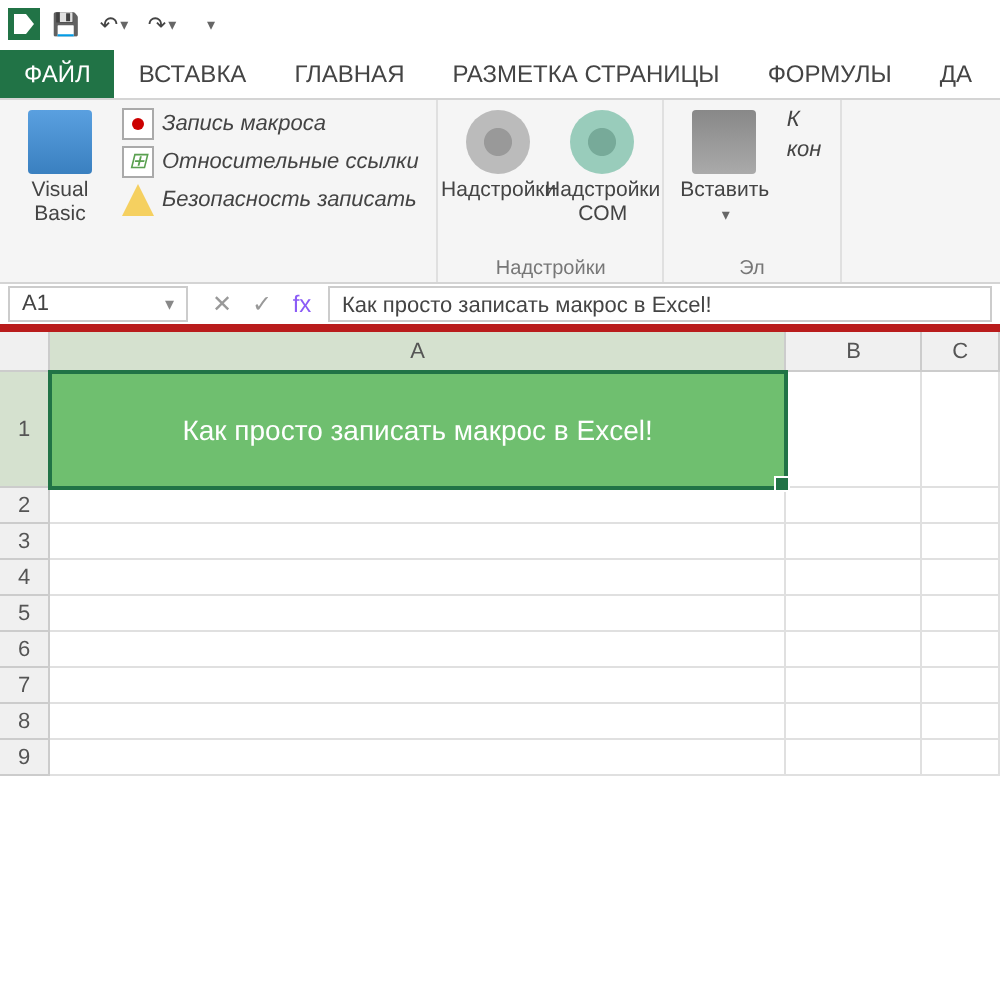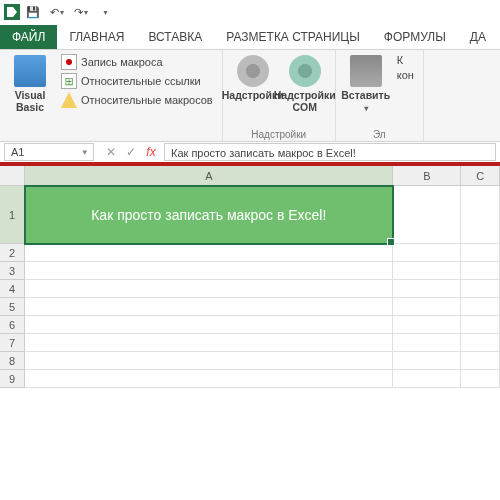--- a/index.html
+++ b/index.html
@@ -8,32 +8,32 @@
 .titlebar .logo { width: 16px; height: 16px; background: #217346; position: relative; }
 .titlebar .logo::after { content: ""; position: absolute; inset: 3px; background: #fff; clip-path: polygon(0 0, 60% 0, 100% 50%, 60% 100%, 0 100%); }
 .qat-btn { width: 22px; height: 22px; display: flex; align-items: center; justify-content: center; cursor: pointer; }
 .tabs { display: flex; align-items: flex-end; height: 26px; background: #fff; border-bottom: 1px solid #d4d4d4; }
 .tab { padding: 5px 12px; font-size: 12px; color: #444; cursor: pointer; }
 .tab.file { background: #217346; color: #fff; }
 .ribbon { display: flex; background: #f5f5f5; border-bottom: 1px solid #d4d4d4; min-height: 92px; }
 .group { border-right: 1px solid #e0e0e0; padding: 3px 6px 1px 6px; display: flex; flex-direction: column; justify-content: space-between; }
 .group-content { display: flex; gap: 4px; align-items: flex-start; }
 .group-label { text-align: center; font-size: 10px; color: #777; margin-top: 2px; }
-.big-btn { display: flex; flex-direction: column; align-items: center; width: 48px; cursor: pointer; padding: 2px; font-weight: bold; }
+.big-btn { display: flex; flex-direction: column; align-items: center; width: 48px; cursor: pointer; padding: 2px; }
 .big-btn .icon { width: 32px; height: 32px; margin-bottom: 2px; }
 .big-btn .lbl { font-size: 10.5px; text-align: center; line-height: 1.15; }
 .small-btns { display: flex; flex-direction: column; gap: 1px; }
-.small-btn { display: flex; align-items: center; gap: 4px; padding: 1px 3px; cursor: pointer; font-size: 11px; white-space: nowrap; }
+.small-btn { display: flex; align-items: center; gap: 4px; padding: 1px 3px; cursor: pointer; font-size: 11px; white-space: nowrap; font-style: italic; }
 .small-btn .ic { width: 16px; height: 16px; flex-shrink: 0; }
 .formula-row { display: flex; align-items: center; border-bottom: 4px solid #b91c1c; height: 24px; background: #fff; }
 .namebox { width: 90px; border: 1px solid #ccc; margin: 2px 4px; padding: 2px 6px; font-size: 11px; background: #fff; display: flex; align-items: center; justify-content: space-between; }
 .namebox .dd { color: #888; font-size: 9px; }
 .fx-btns { display: flex; align-items: center; gap: 2px; padding: 0 4px; color: #999; }
 .fx-btns span { width: 18px; text-align: center; cursor: pointer; font-size: 12px; }
-.fx-btns .fx { font-style: italic; color: #ef4444; }
+.fx-btns .fx { color: #8b5cf6; }
 .formula-input { flex: 1; border: 1px solid #ccc; margin: 2px 4px 2px 0; padding: 2px 6px; font-size: 11px; background: #fff; height: 18px; line-height: 14px; }
 .sheet { position: relative; }
 .col-headers { display: flex; height: 20px; }
 .corner { width: 26px; background: #f0f0f0; border-right: 1px solid #ccc; border-bottom: 1px solid #ccc; }
 .col-h { background: #f0f0f0; border-right: 1px solid #ccc; border-bottom: 1px solid #ccc; text-align: center; font-size: 11px; line-height: 20px; color: #555; }
 .col-h.sel { background: #d5e1cf; }
 .rows { }
 .row { display: flex; height: 18px; }
 .row.tall { height: 58px; }
 .row-h { width: 26px; background: #f0f0f0; border-right: 1px solid #ccc; border-bottom: 1px solid #ccc; text-align: center; font-size: 11px; color: #555; display: flex; align-items: center; justify-content: center; }
@@ -69,22 +69,22 @@
       <span>↷</span>
       <span class="dd-arrow">▾</span>
     </div>
   <div class="qat-btn">
       <span class="dd-arrow">▾</span>
     </div>
 </div>
 
 <div class="tabs">
   <div class="tab file">ФАЙЛ</div>
+  <div class="tab">ВСТАВКА</div>
   <div class="tab">ГЛАВНАЯ</div>
-  <div class="tab">ВСТАВКА</div>
   <div class="tab">РАЗМЕТКА СТРАНИЦЫ</div>
   <div class="tab">ФОРМУЛЫ</div>
   <div class="tab">ДА</div>
 </div>
 
 <div class="ribbon">
   <div class="group">
     <div class="group-content">
       <div class="big-btn">
         <div class="icon ic-vb"></div>
@@ -94,21 +94,21 @@
         <div class="small-btn">
           <div class="ic ic-rec"></div>
           <span>Запись макроса</span>
         </div>
         <div class="small-btn">
           <div class="ic ic-rel"></div>
           <span>Относительные ссылки</span>
         </div>
         <div class="small-btn">
           <div class="ic ic-warn"></div>
-          <span>Относительные макросов</span>
+          <span>Безопасность записать</span>
         </div>
       </div>
     </div>
   </div>
 
   <div class="group">
     <div class="group-content">
       <div class="big-btn">
         <div class="icon ic-gear"></div>
         <div class="lbl">Надстройки</div>

